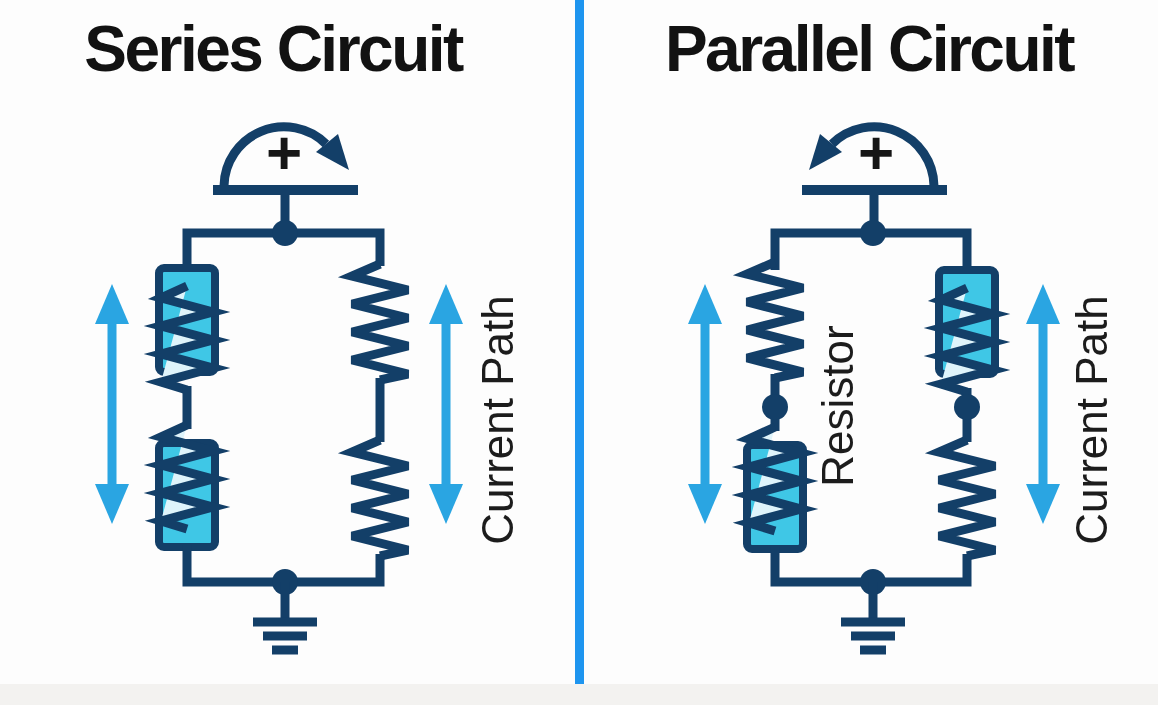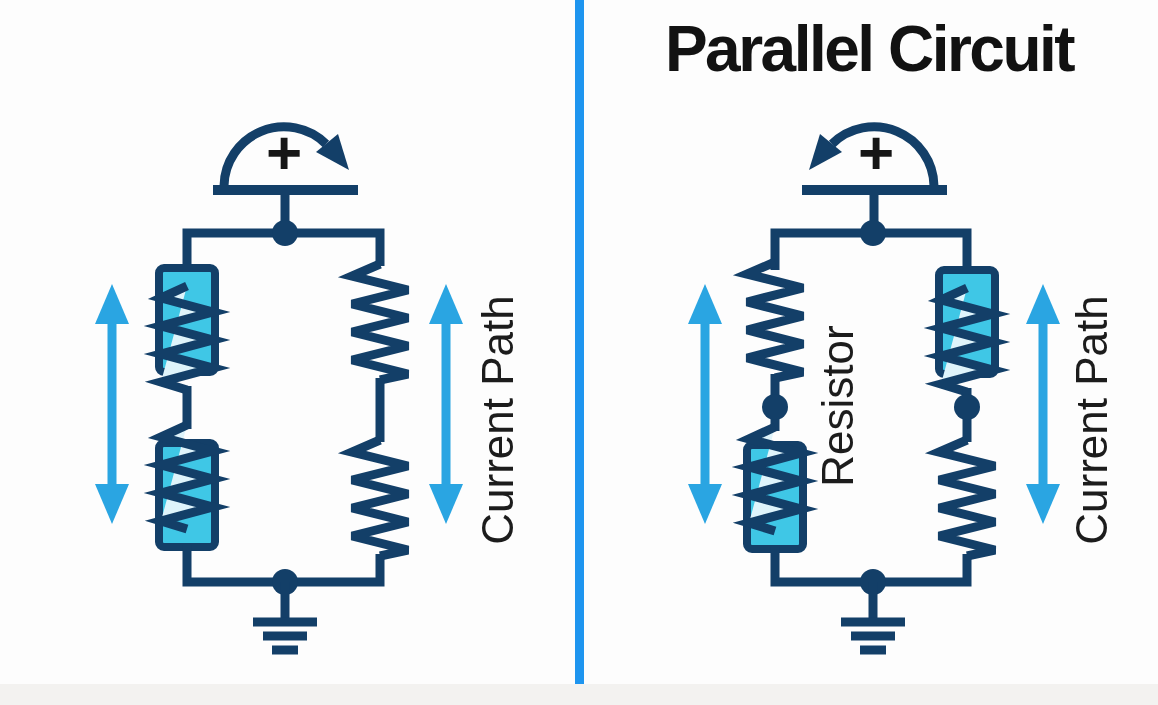--- a/index.html
+++ b/index.html
@@ -40,20 +40,21 @@
   .gnd{stroke:var(--navy);stroke-width:9;fill:none;}
   .flow{stroke:var(--arrow_blue);stroke-width:9;fill:none;}
   .flowhead{fill:var(--arrow_blue);stroke:none;}
   .plus{font-size:62px;font-weight:bold;fill:#161616;text-anchor:middle;}
 </style>
 </head>
 <body>
 
 <div class="stage">
 
+  <div class="title" id="series-title">Series Circuit</div>
   <div class="title" id="parallel-title">Parallel Circuit</div>
 
   <div class="vlabel" id="series-current-path">Current Path</div>
   <div class="vlabel" id="parallel-resistor-label">Resistor</div>
   <div class="vlabel" id="parallel-current-path">Current Path</div>
 
   <svg class="circuits" width="1158" height="705" viewBox="0 0 1158 705">
     <defs>
 
       <path id="zz" d="M0 0 L-28 12 L28 26 L-28 40 L28 54 L-28 68 L28 82 L-28 96 L28 110 L0 116"></path>

